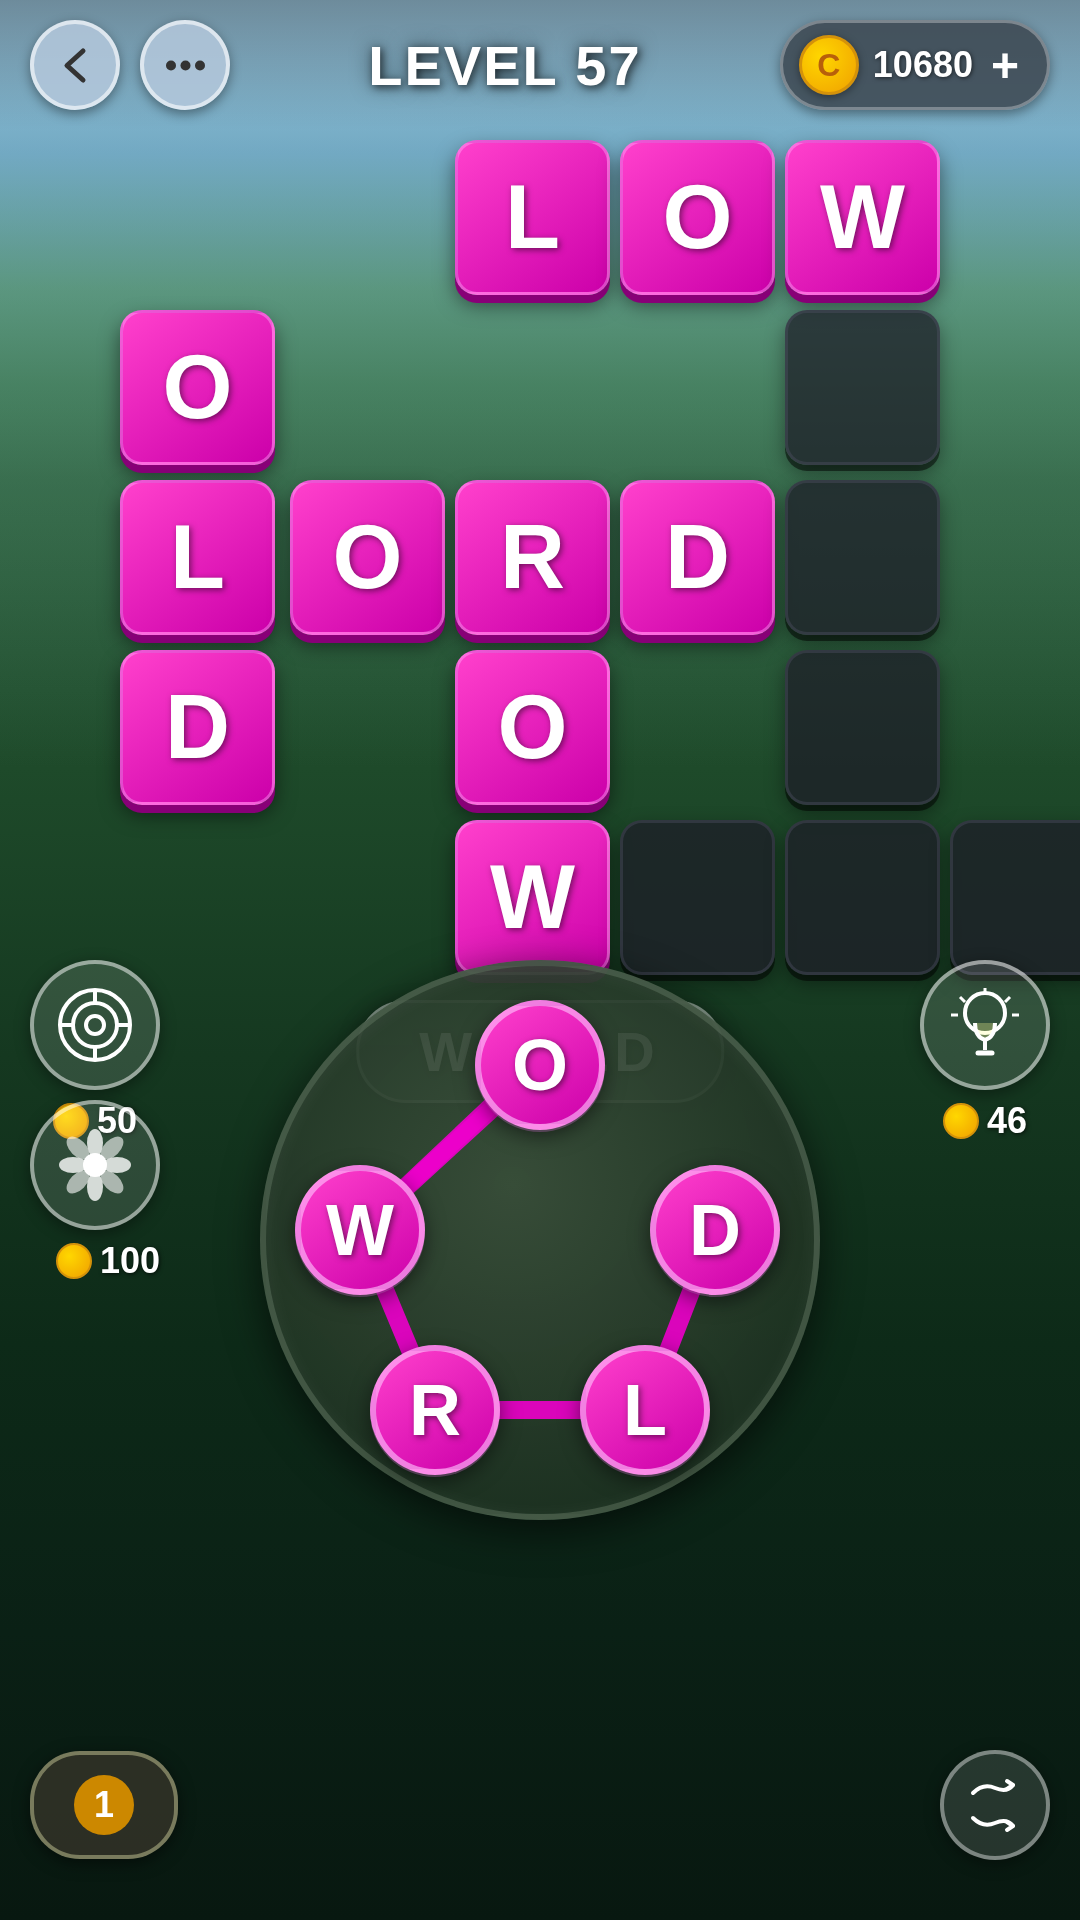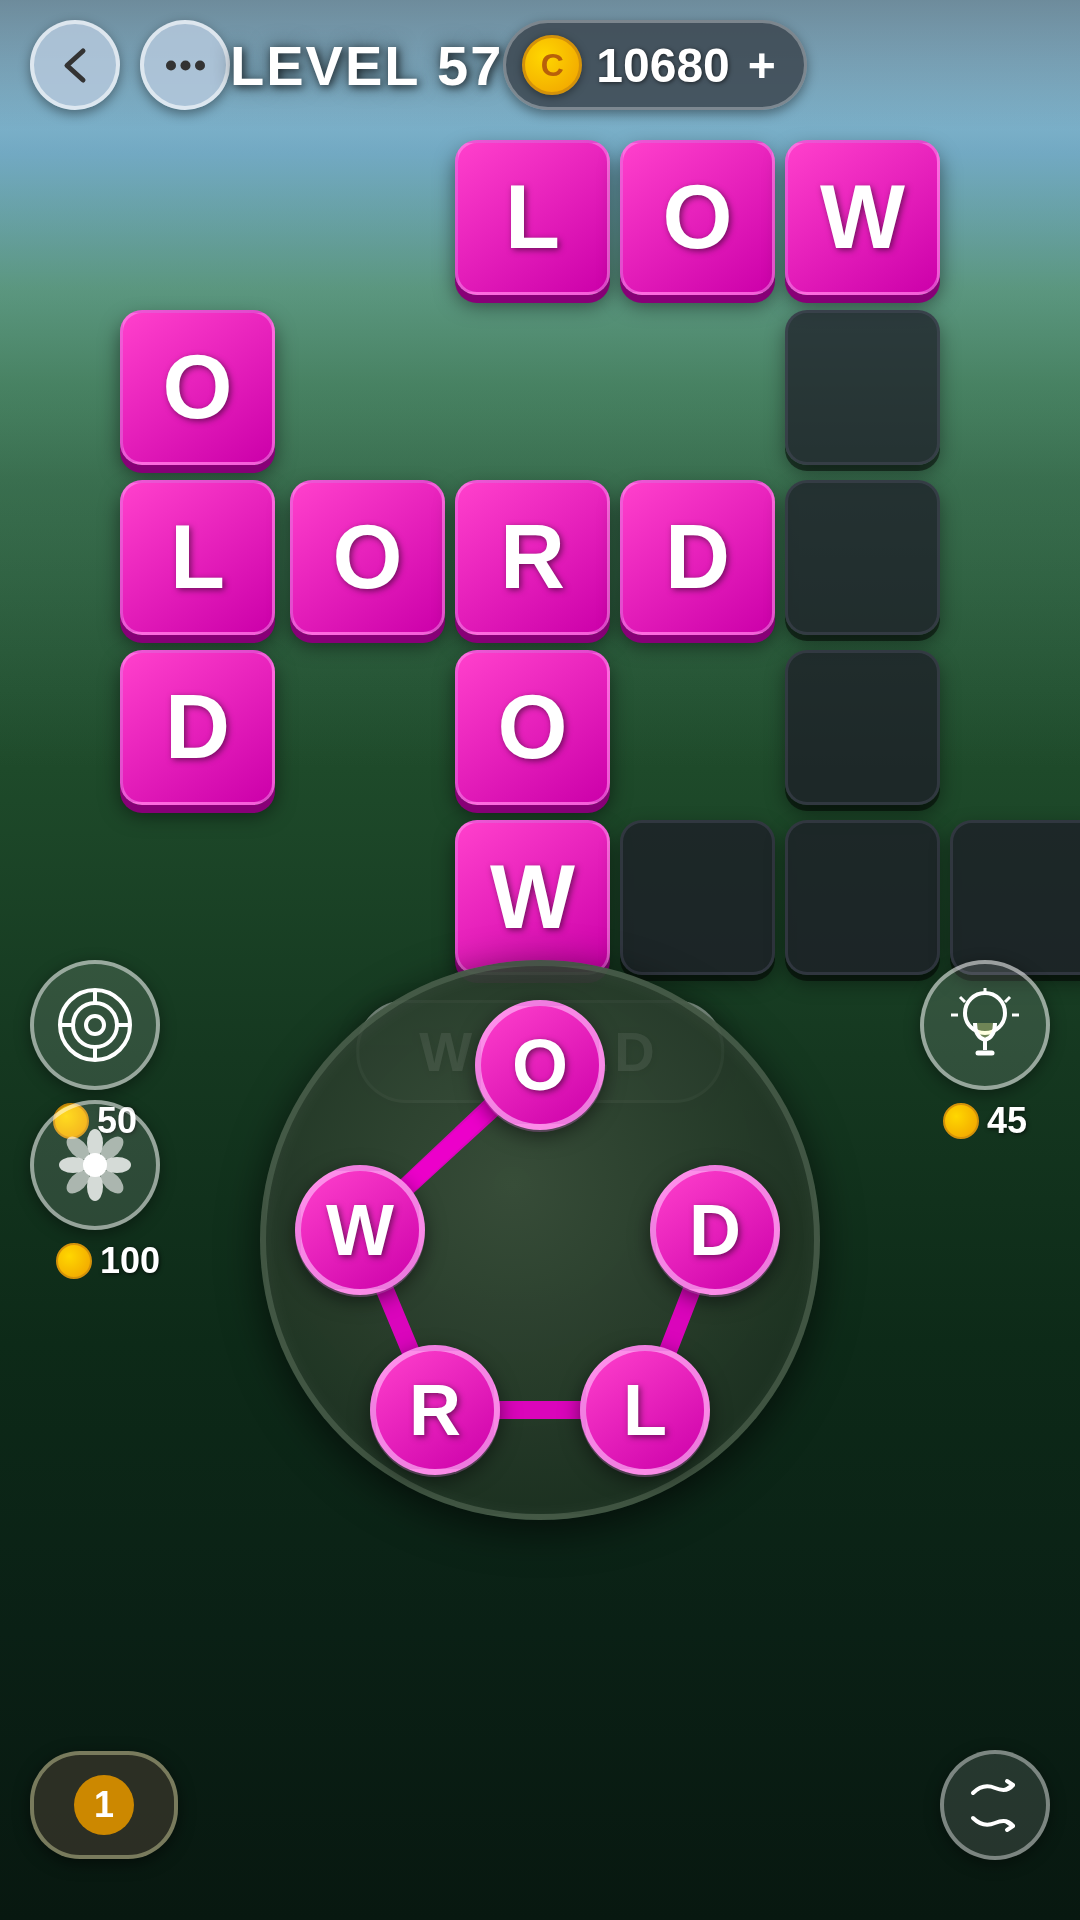--- a/index.html
+++ b/index.html
@@ -55,20 +55,21 @@
 
     
     .header {
       position: absolute;
       top: 0;
       left: 0;
       right: 0;
       height: 130px;
       display: flex;
       align-items: center;
+      justify-content: space-between;
       padding: 20px 30px;
       background: linear-gradient(180deg, rgba(0,0,0,0.3) 0%, transparent 100%);
     }
 
     .header-left {
       display: flex;
       align-items: center;
       gap: 20px;
     }
 
@@ -119,21 +120,21 @@
       justify-content: center;
       font-size: 36px;
       font-weight: 900;
       color: #b8600a;
       border: 3px solid #d4920a;
       box-shadow: 0 2px 8px rgba(0,0,0,0.4);
     }
 
     .coin-count {
       color: white;
-      font-size: 48px;
+      font-size: 36px;
       font-weight: 900;
       text-shadow: 1px 1px 4px rgba(0,0,0,0.6);
     }
 
     .plus-btn {
       color: white;
       font-size: 48px;
       font-weight: 900;
       margin-left: 4px;
     }
@@ -460,21 +461,21 @@
 
         <line x1="40" y1="3" x2="40" y2="10" stroke="white" stroke-width="3"></line>
         <line x1="15" y1="12" x2="20" y2="17" stroke="white" stroke-width="3"></line>
         <line x1="65" y1="12" x2="60" y2="17" stroke="white" stroke-width="3"></line>
         <line x1="6" y1="30" x2="13" y2="30" stroke="white" stroke-width="3"></line>
         <line x1="67" y1="30" x2="74" y2="30" stroke="white" stroke-width="3"></line>
       </svg>
     </div>
     <div class="powerup-coin">
       <div class="small-coin"></div>
-      <span class="powerup-cost">45</span>
+      <span class="powerup-cost">46</span>
     </div>
   </div>
 
   <div class="powerup-btn powerup-bloom">
     <div class="powerup-circle">
       <svg width="80" height="80" viewBox="0 0 80 80">
         <circle cx="40" cy="40" r="12" fill="white"></circle>
 
         <ellipse cx="40" cy="18" rx="8" ry="14" fill="white" opacity="0.8"></ellipse>
         <ellipse cx="40" cy="62" rx="8" ry="14" fill="white" opacity="0.8"></ellipse>

